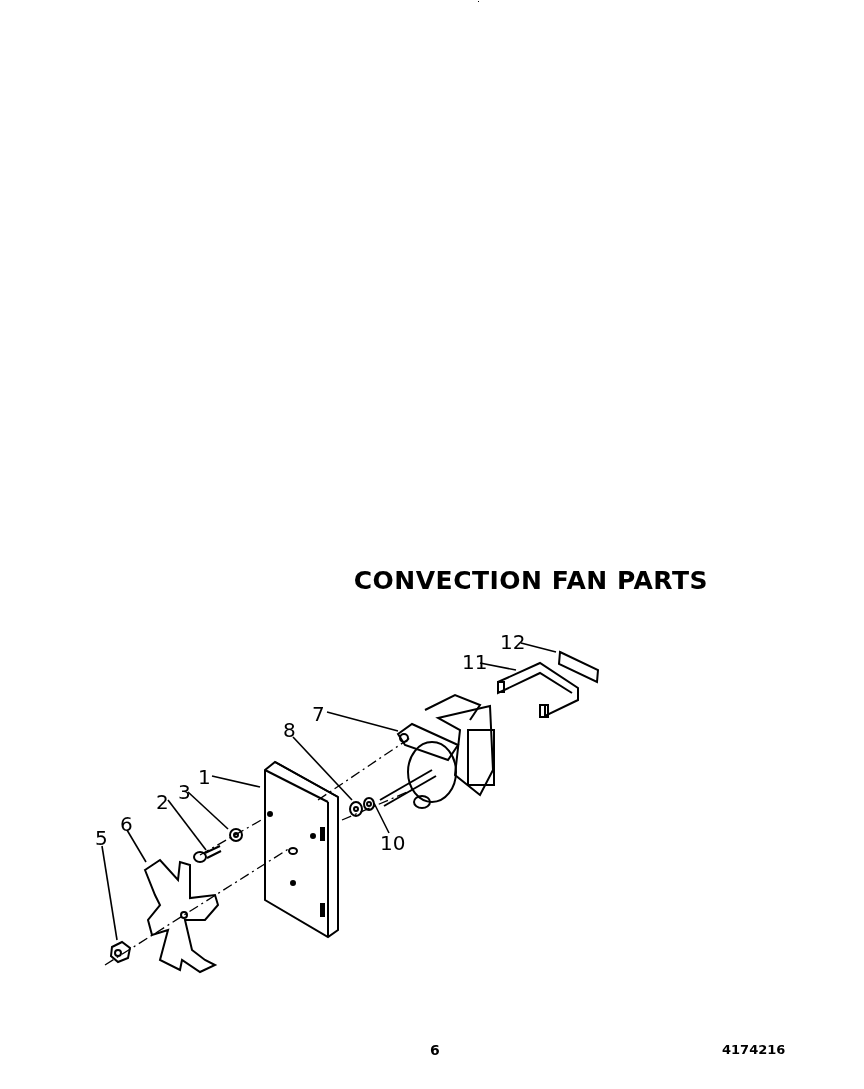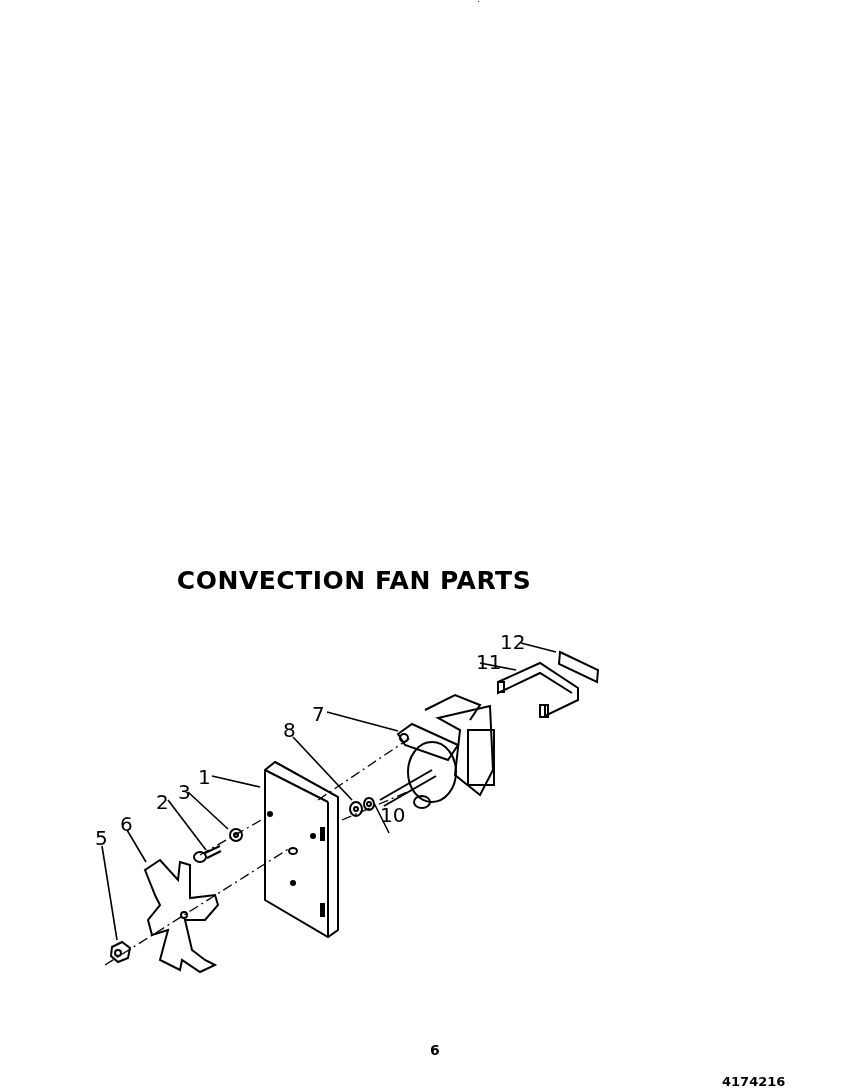--- a/index.html
+++ b/index.html
@@ -1,19 +1,19 @@
 <!DOCTYPE html>
 <html><head>
 <meta charset="utf-8">
 <style>
   html,body{margin:0;padding:0;background:#fff;}
   body{width:864px;height:1089px;position:relative;overflow:hidden;font-family:"DejaVu Sans",sans-serif;color:#000;}
-  .title{position:absolute;left:0;width:708px;top:566px;text-align:center;font-size:25px;font-weight:bold;letter-spacing:0.5px;font-family:"DejaVu Sans",sans-serif;}
+  .title{position:absolute;left:0;width:708px;top:566px;text-align:right;font-size:25px;font-weight:bold;letter-spacing:0.5px;font-family:"DejaVu Sans",sans-serif;}
   .pageno{position:absolute;left:430px;top:1042px;font-size:14px;font-weight:bold;}
-  .docno{position:absolute;left:722px;top:1042px;font-size:13px;font-weight:bold;margin-top:32px;}
+  .docno{position:absolute;left:722px;top:1042px;font-size:13px;font-weight:bold;}
   .lbl{position:absolute;font-size:20px;font-family:"DejaVu Sans",sans-serif;}
   svg{position:absolute;left:0;top:0;}
 </style>
 </head>
 <body>
 
 <div class="title">CONVECTION FAN PARTS</div>
 
 <svg width="864" height="1089" fill="none" stroke="#000" stroke-width="2">
 
@@ -101,18 +101,18 @@
   </g>
 </svg>
 
 <div class="lbl" style="left:198px;top:765px">1</div>
 <div class="lbl" style="left:156px;top:790px">2</div>
 <div class="lbl" style="left:178px;top:780px">3</div>
 <div class="lbl" style="left:95px;top:826px">5</div>
 <div class="lbl" style="left:120px;top:812px">6</div>
 <div class="lbl" style="left:312px;top:702px">7</div>
 <div class="lbl" style="left:283px;top:718px">8</div>
-<div class="lbl" style="left:380px;top:803px">10</div>
-<div class="lbl" style="left:476px;top:650px">11</div>
+<div class="lbl" style="left:380px;top:831px">10</div>
+<div class="lbl" style="left:462px;top:650px">11</div>
 <div class="lbl" style="left:500px;top:630px">12</div>
 
 <div class="pageno">6</div>
 <div class="docno">4174216</div>
 
 </body></html>

